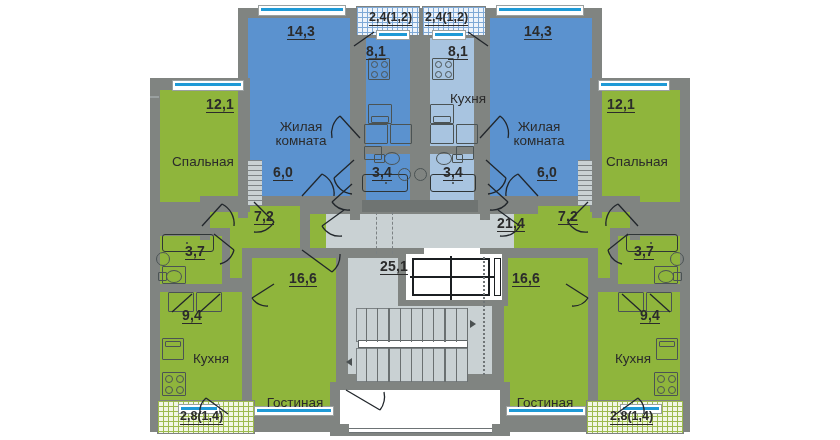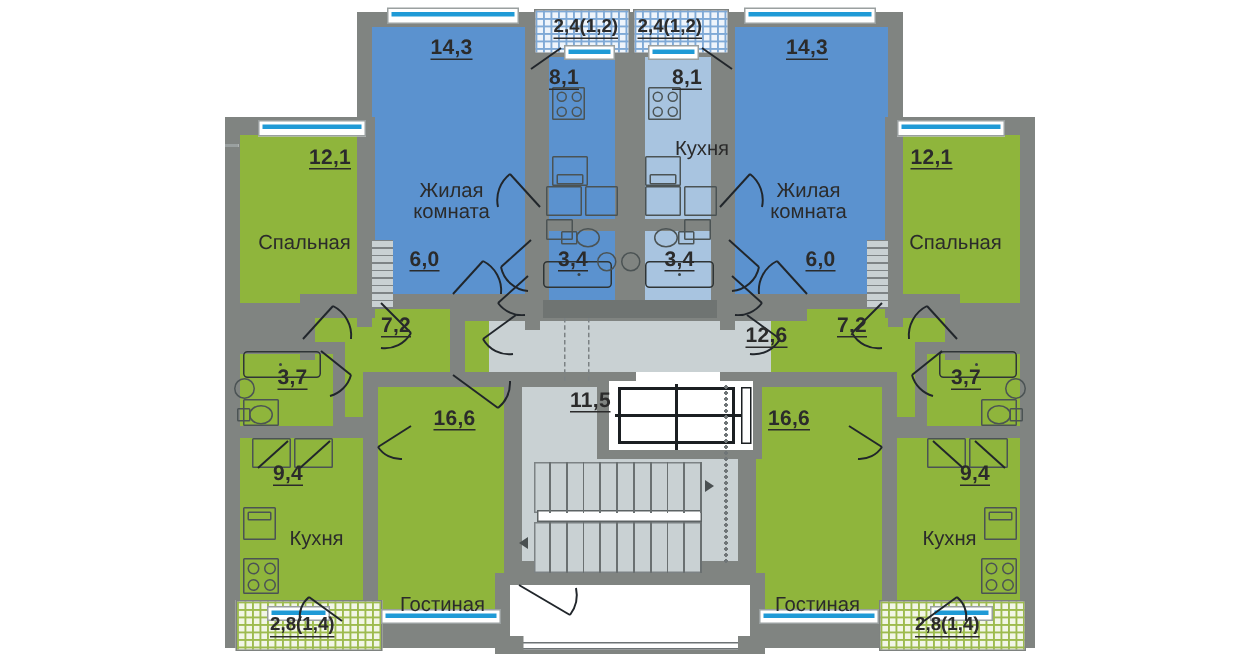--- a/index.html
+++ b/index.html
@@ -434,22 +434,22 @@
   <div class="lbl area" style="left:182px;top:308px;">9,4</div>
   <div class="lbl area" style="left:185px;top:244px;">3,7</div>
 
   <div class="lbl area-sm" style="left:180px;top:410px;">2,8(1,4)</div>
 
   <div class="lbl area" style="left:512px;top:271px;">16,6</div>
   <div class="lbl area" style="left:640px;top:308px;">9,4</div>
   <div class="lbl area" style="left:634px;top:244px;">3,7</div>
   <div class="lbl area-sm" style="left:610px;top:410px;">2,8(1,4)</div>
 
-  <div class="lbl area" style="left:497px;top:216px;">12,6</div>
-  <div class="lbl area" style="left:380px;top:259px;">11,5</div>
+  <div class="lbl area" style="left:497px;top:216px;">21,4</div>
+  <div class="lbl area" style="left:380px;top:259px;">25,1</div>
 
   <div class="lbl rname" style="left:246px;top:120px;width:110px;">
     <span>Жилая</span>
     <span>комната</span>
   </div>
   <div class="lbl rname" style="left:484px;top:120px;width:110px;">
     <span>Жилая</span>
     <span>комната</span>
   </div>
   <div class="lbl rname" style="left:158px;top:155px;width:90px;">Спальная</div>

